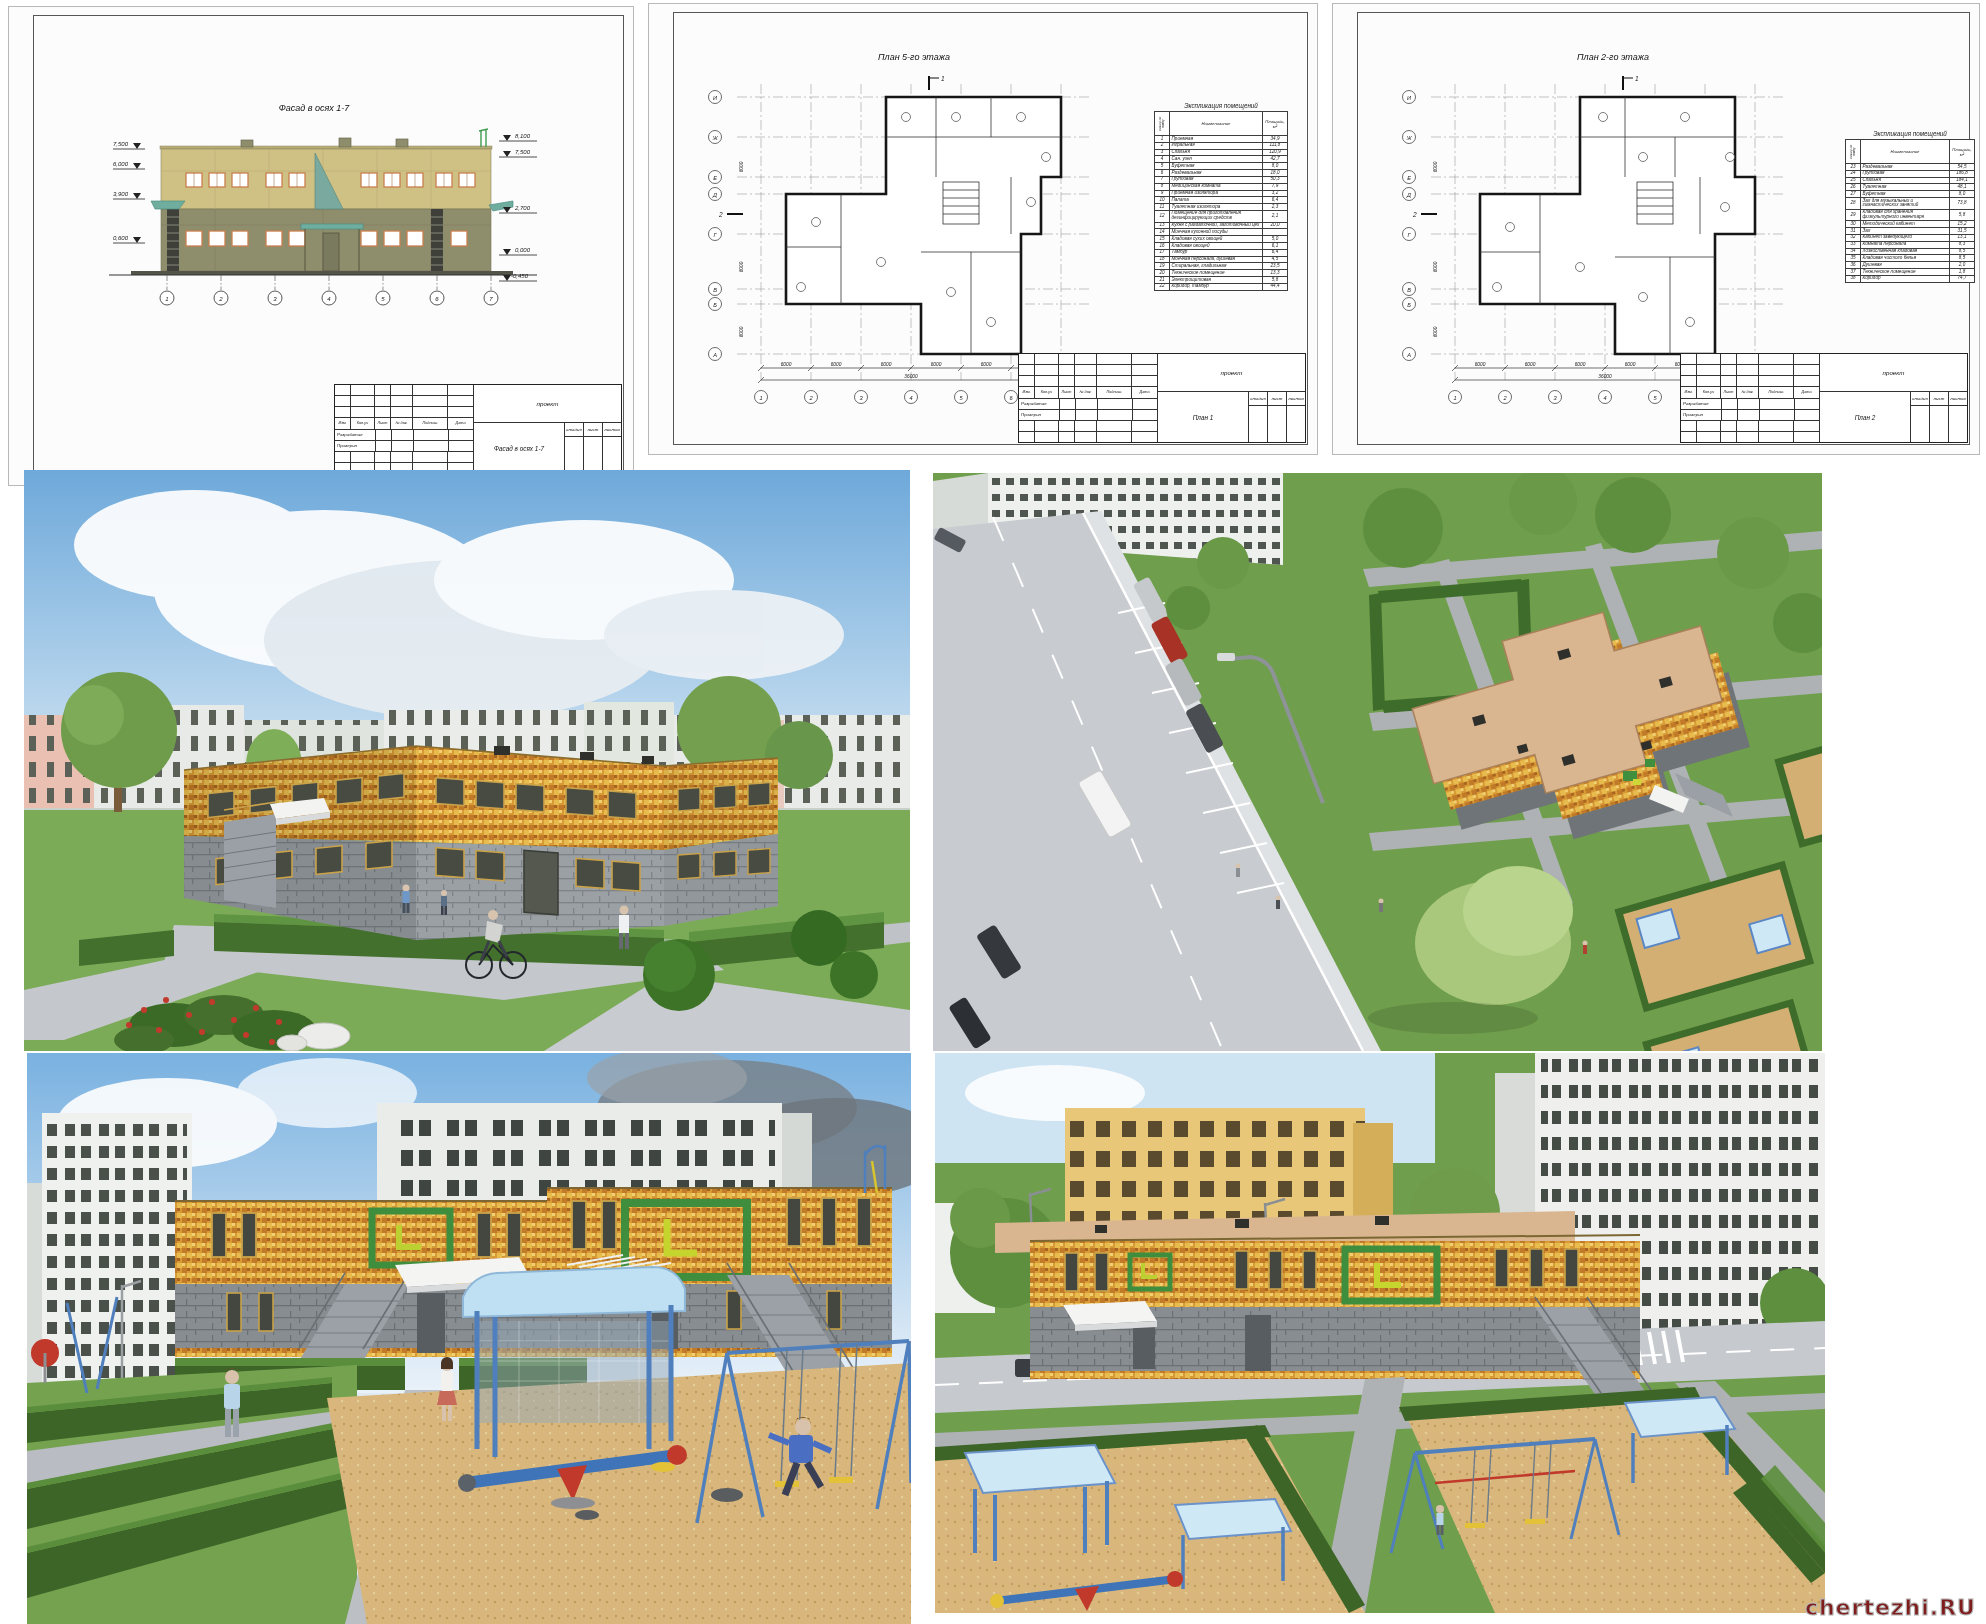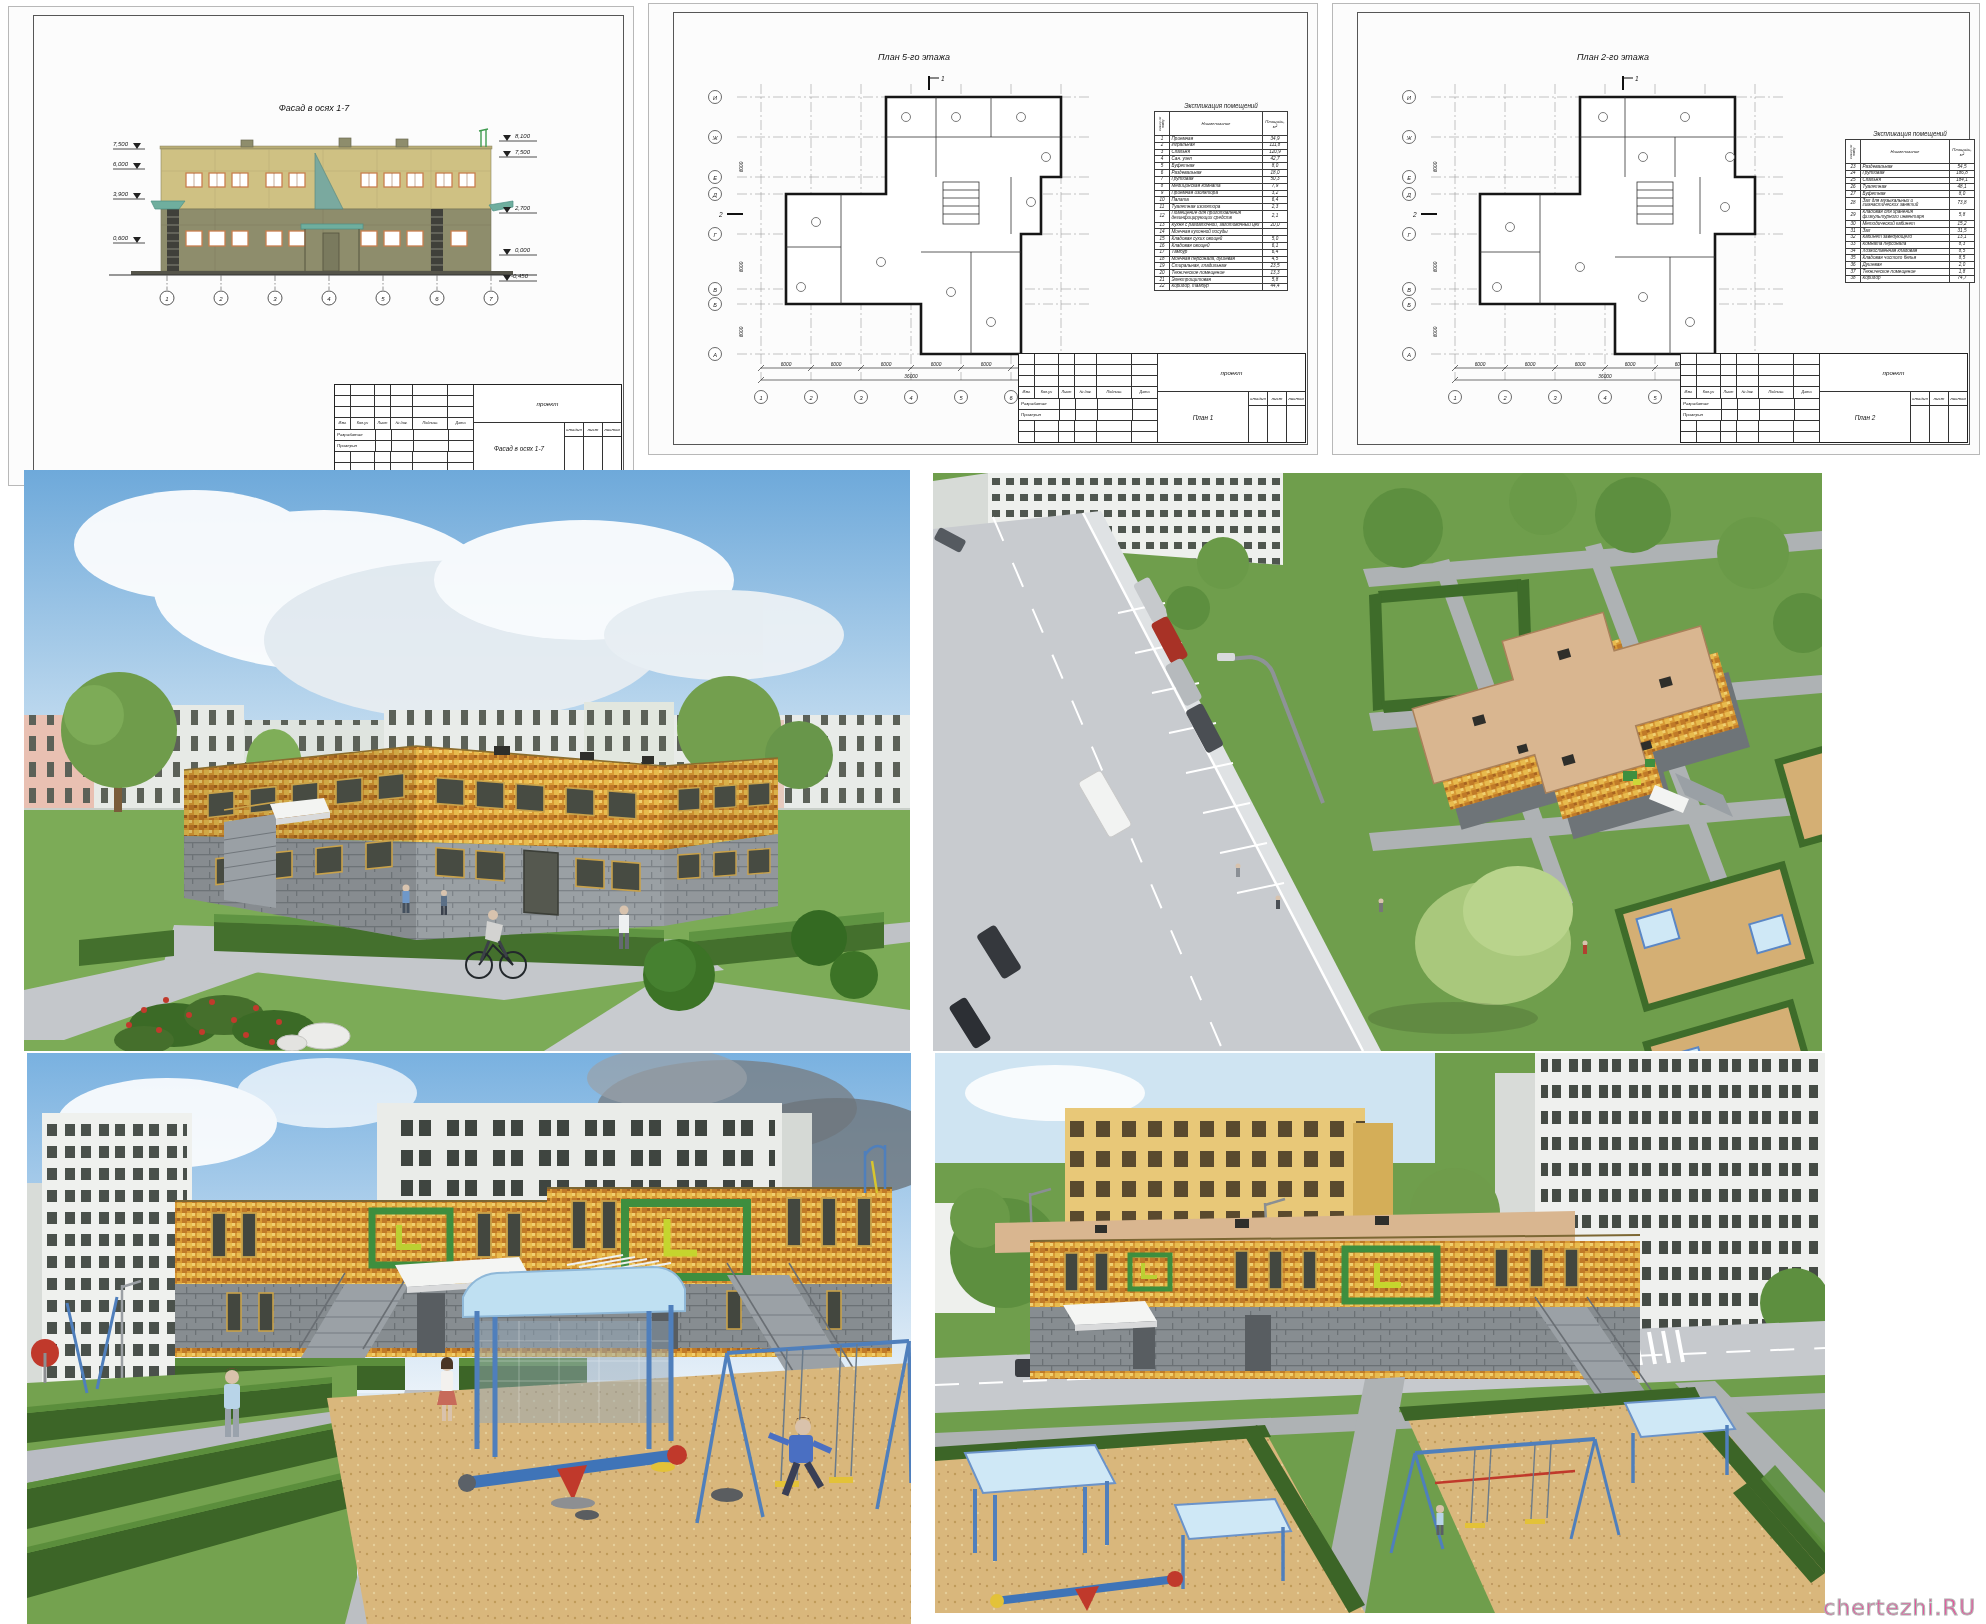--- a/index.html
+++ b/index.html
@@ -37,21 +37,21 @@
   .tb-sh{height:13px;border-bottom:1px solid #333;display:flex}
   .tb-sc{flex:1;border-right:1px solid #333;display:flex;align-items:center;justify-content:center;font-style:italic}
   .tb-sc:last-child{border-right:none}
   .tb-sb{flex:1;display:flex}
 
   
   .render{position:absolute;overflow:hidden;background:#dfeaf2}
   .render svg{display:block}
 
   
-  .wm{position:absolute;right:10px;bottom:4px;font-family:"DejaVu Sans",sans-serif;font-size:22px;font-weight:normal;letter-spacing:1px;color:#ec4899;-webkit-text-stroke:1.1px #b4b4b4;text-shadow:0 0 1px #c8c8c8}
+  .wm{position:absolute;right:10px;bottom:4px;font-family:"DejaVu Sans",sans-serif;font-size:22px;font-weight:bold;letter-spacing:1px;color:#7f1d1d;-webkit-text-stroke:1.1px #b4b4b4;text-shadow:0 0 1px #c8c8c8}
 </style>
 </head>
 <body>
 
 <div id="stage">
 
   <div class="sheet" style="left:8px;top:6px;width:626px;height:480px">
     <div class="frame"></div>
     <div class="dtitle" style="left:305px;top:96px">Фасад в осях 1-7</div>
 

